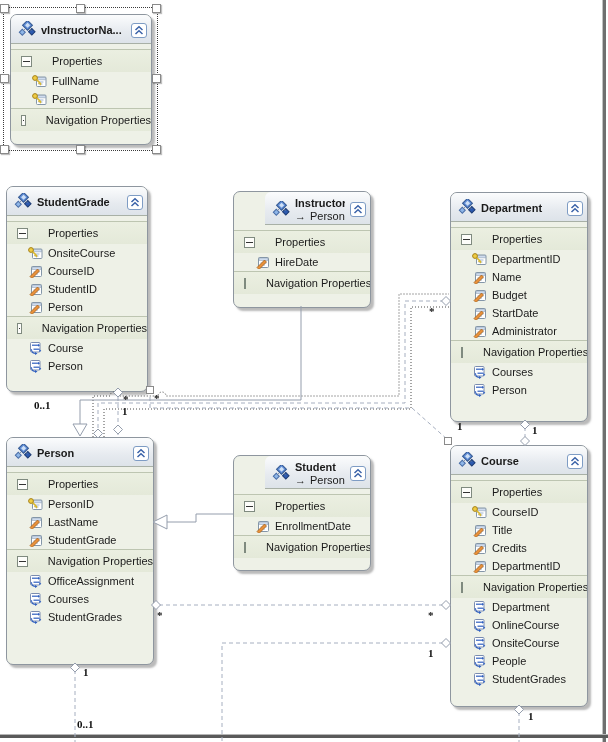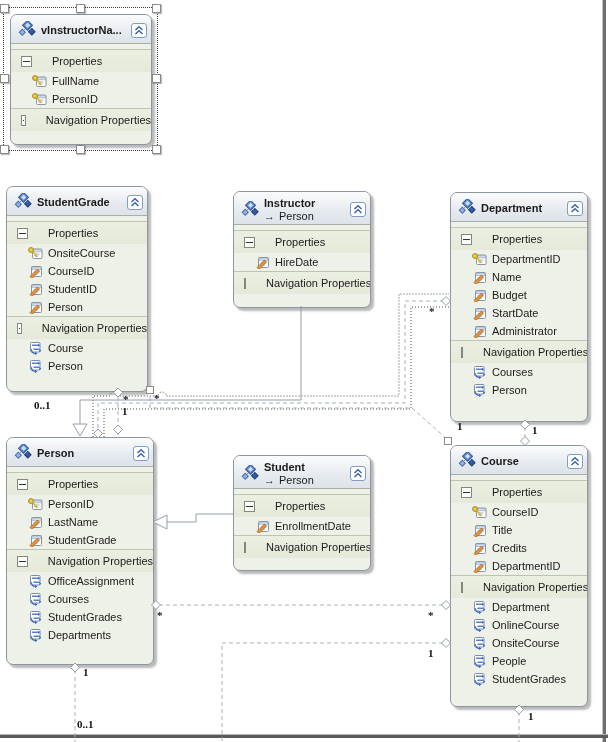--- a/index.html
+++ b/index.html
@@ -14,21 +14,21 @@
   #wires .inherit{fill:none;stroke:#949dac;stroke-width:1;}
   #wires .selband{fill:none;stroke:#4a4a4a;stroke-width:1;stroke-dasharray:1 2;}
   #wires .endcap{fill:#ffffff;stroke:#949dac;stroke-width:1;}
   #wires .handle{fill:#ffffff;stroke:#8a8a8a;stroke-width:1;}
   
   .entity{position:absolute;z-index:2;border:1px solid #8e969f;border-radius:7px;background:#eef1e7;
           box-shadow:3px 3px 2px rgba(130,130,130,.55);display:flex;flex-direction:column;}
   .e-header{flex:0 0 auto;display:flex;align-items:center;gap:5px;padding:5px 4px 3px 7px;
             background:linear-gradient(#fbfcfd,#e6eaef 60%,#dde3e9);border-bottom:1px solid #a8b0a6;
             border-radius:6px 6px 0 0;}
-  .e-header.h2{padding-bottom:2px;}
+  .e-header.h2{padding-bottom:2px;margin-left:31px;}
   .e-icon{flex:0 0 auto;margin-top:1px;}
   .e-titles{flex:1 1 auto;min-width:0;}
   .e-title{font-weight:bold;white-space:nowrap;overflow:hidden;}
   .e-base{margin-top:1px;white-space:nowrap;}
   .b-arrow{font-weight:bold;margin-right:4px;}
   .collapse{flex:0 0 auto;width:16px;height:15px;padding:0;margin:0;border:1px solid #7e9cc4;border-radius:3px;
             background:#fff;display:flex;align-items:center;justify-content:center;cursor:pointer;}
   .e-body{flex:1 1 auto;display:flex;flex-direction:column;padding-top:5px;overflow:hidden;}
   .sec-row{flex:0 0 22px;display:flex;align-items:center;gap:20px;padding-left:10px;
            border-top:1px solid #bdc5b1;background:linear-gradient(#ebefe1,#e4e9d9);}
@@ -528,34 +528,20 @@
               <path d="M4 4.2 h6" stroke="#2f5fc0" stroke-width="1.2"></path>
               <path d="M10 2.7 l2 1.5 -2 1.5 z" fill="#2f5fc0"></path>
               <path d="M5.5 8.2 h6" stroke="#2f5fc0" stroke-width="1.2"></path>
               <path d="M13.3 9.7 l-2 -1.5 v3 z" fill="#2f5fc0"></path>
               <path d="M3.5 8.2 c0 3 1.5 4.3 4.5 4.3" stroke="#2f5fc0" stroke-width="1.1" fill="none"></path>
               <path d="M7 14 l2.5 -1.5 -2.5 -1.5 z" fill="#2f5fc0"></path>
             </svg>
           </span>
           <span class="p-label">StudentGrades</span>
         </div>
-        <div class="p-row">
-          <span class="p-icon">
-            <svg width="15" height="14" viewBox="0 0 15 14">
-              <rect x="2.5" y="1.5" width="9.5" height="9.5" rx="1" fill="#fff" stroke="#7a8cb0"></rect>
-              <path d="M4 4.2 h6" stroke="#2f5fc0" stroke-width="1.2"></path>
-              <path d="M10 2.7 l2 1.5 -2 1.5 z" fill="#2f5fc0"></path>
-              <path d="M5.5 8.2 h6" stroke="#2f5fc0" stroke-width="1.2"></path>
-              <path d="M13.3 9.7 l-2 -1.5 v3 z" fill="#2f5fc0"></path>
-              <path d="M3.5 8.2 c0 3 1.5 4.3 4.5 4.3" stroke="#2f5fc0" stroke-width="1.1" fill="none"></path>
-              <path d="M7 14 l2.5 -1.5 -2.5 -1.5 z" fill="#2f5fc0"></path>
-            </svg>
-          </span>
-          <span class="p-label">Departments</span>
-        </div>
       </div>
   </div>
 
   <div class="entity" style="left:233px;top:455px;width:136px;height:114px">
     <div class="e-header h2">
       <span class="e-icon"><svg width="18" height="17" viewBox="0 0 18 17">
             <rect x="6" y="0.8" width="7" height="7" transform="rotate(45 9.5 4.3)" fill="#5f8cd6" stroke="#31568f"></rect>
             <rect x="7.8" y="2.4" width="3.6" height="3.6" transform="rotate(45 9.6 4.2)" fill="#cfe0f5"></rect>
             <rect x="11.5" y="8.5" width="4.6" height="4.6" transform="rotate(45 13.8 10.8)" fill="#2e5bb0" stroke="#1d3c74"></rect>
             <rect x="2.2" y="9.2" width="4.2" height="4.2" transform="rotate(45 4.3 11.3)" fill="#8fb6e8" stroke="#4a6ea8"></rect>

